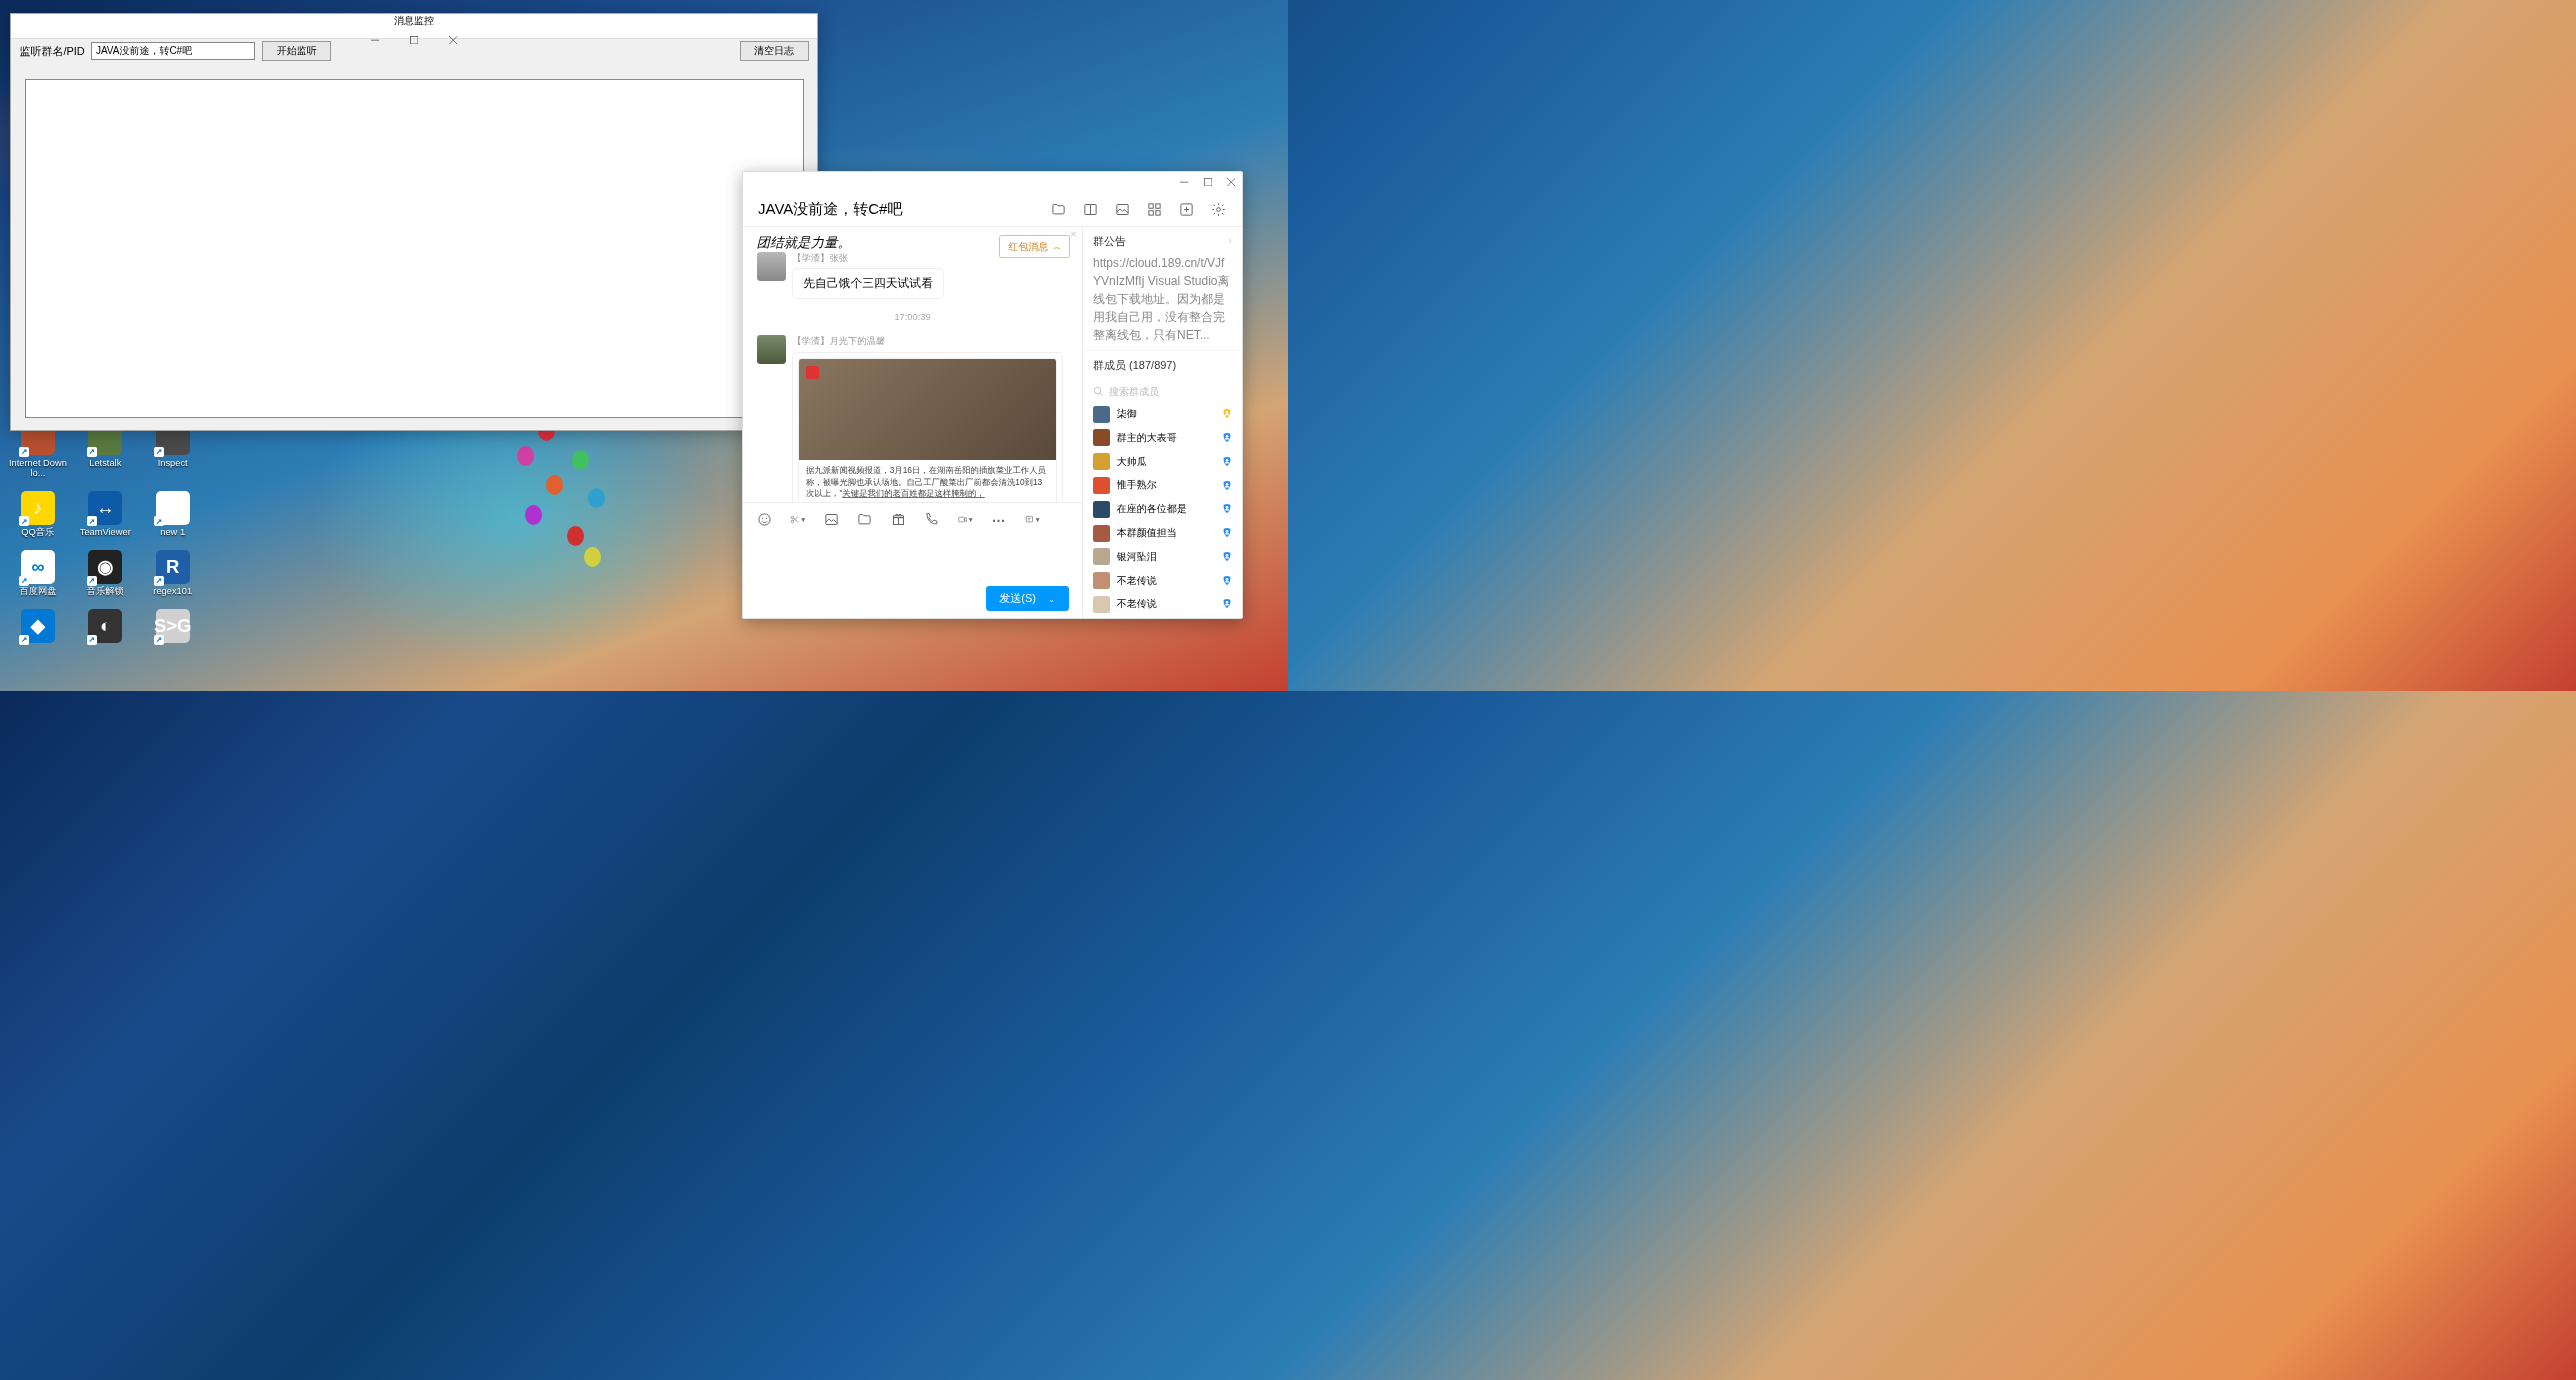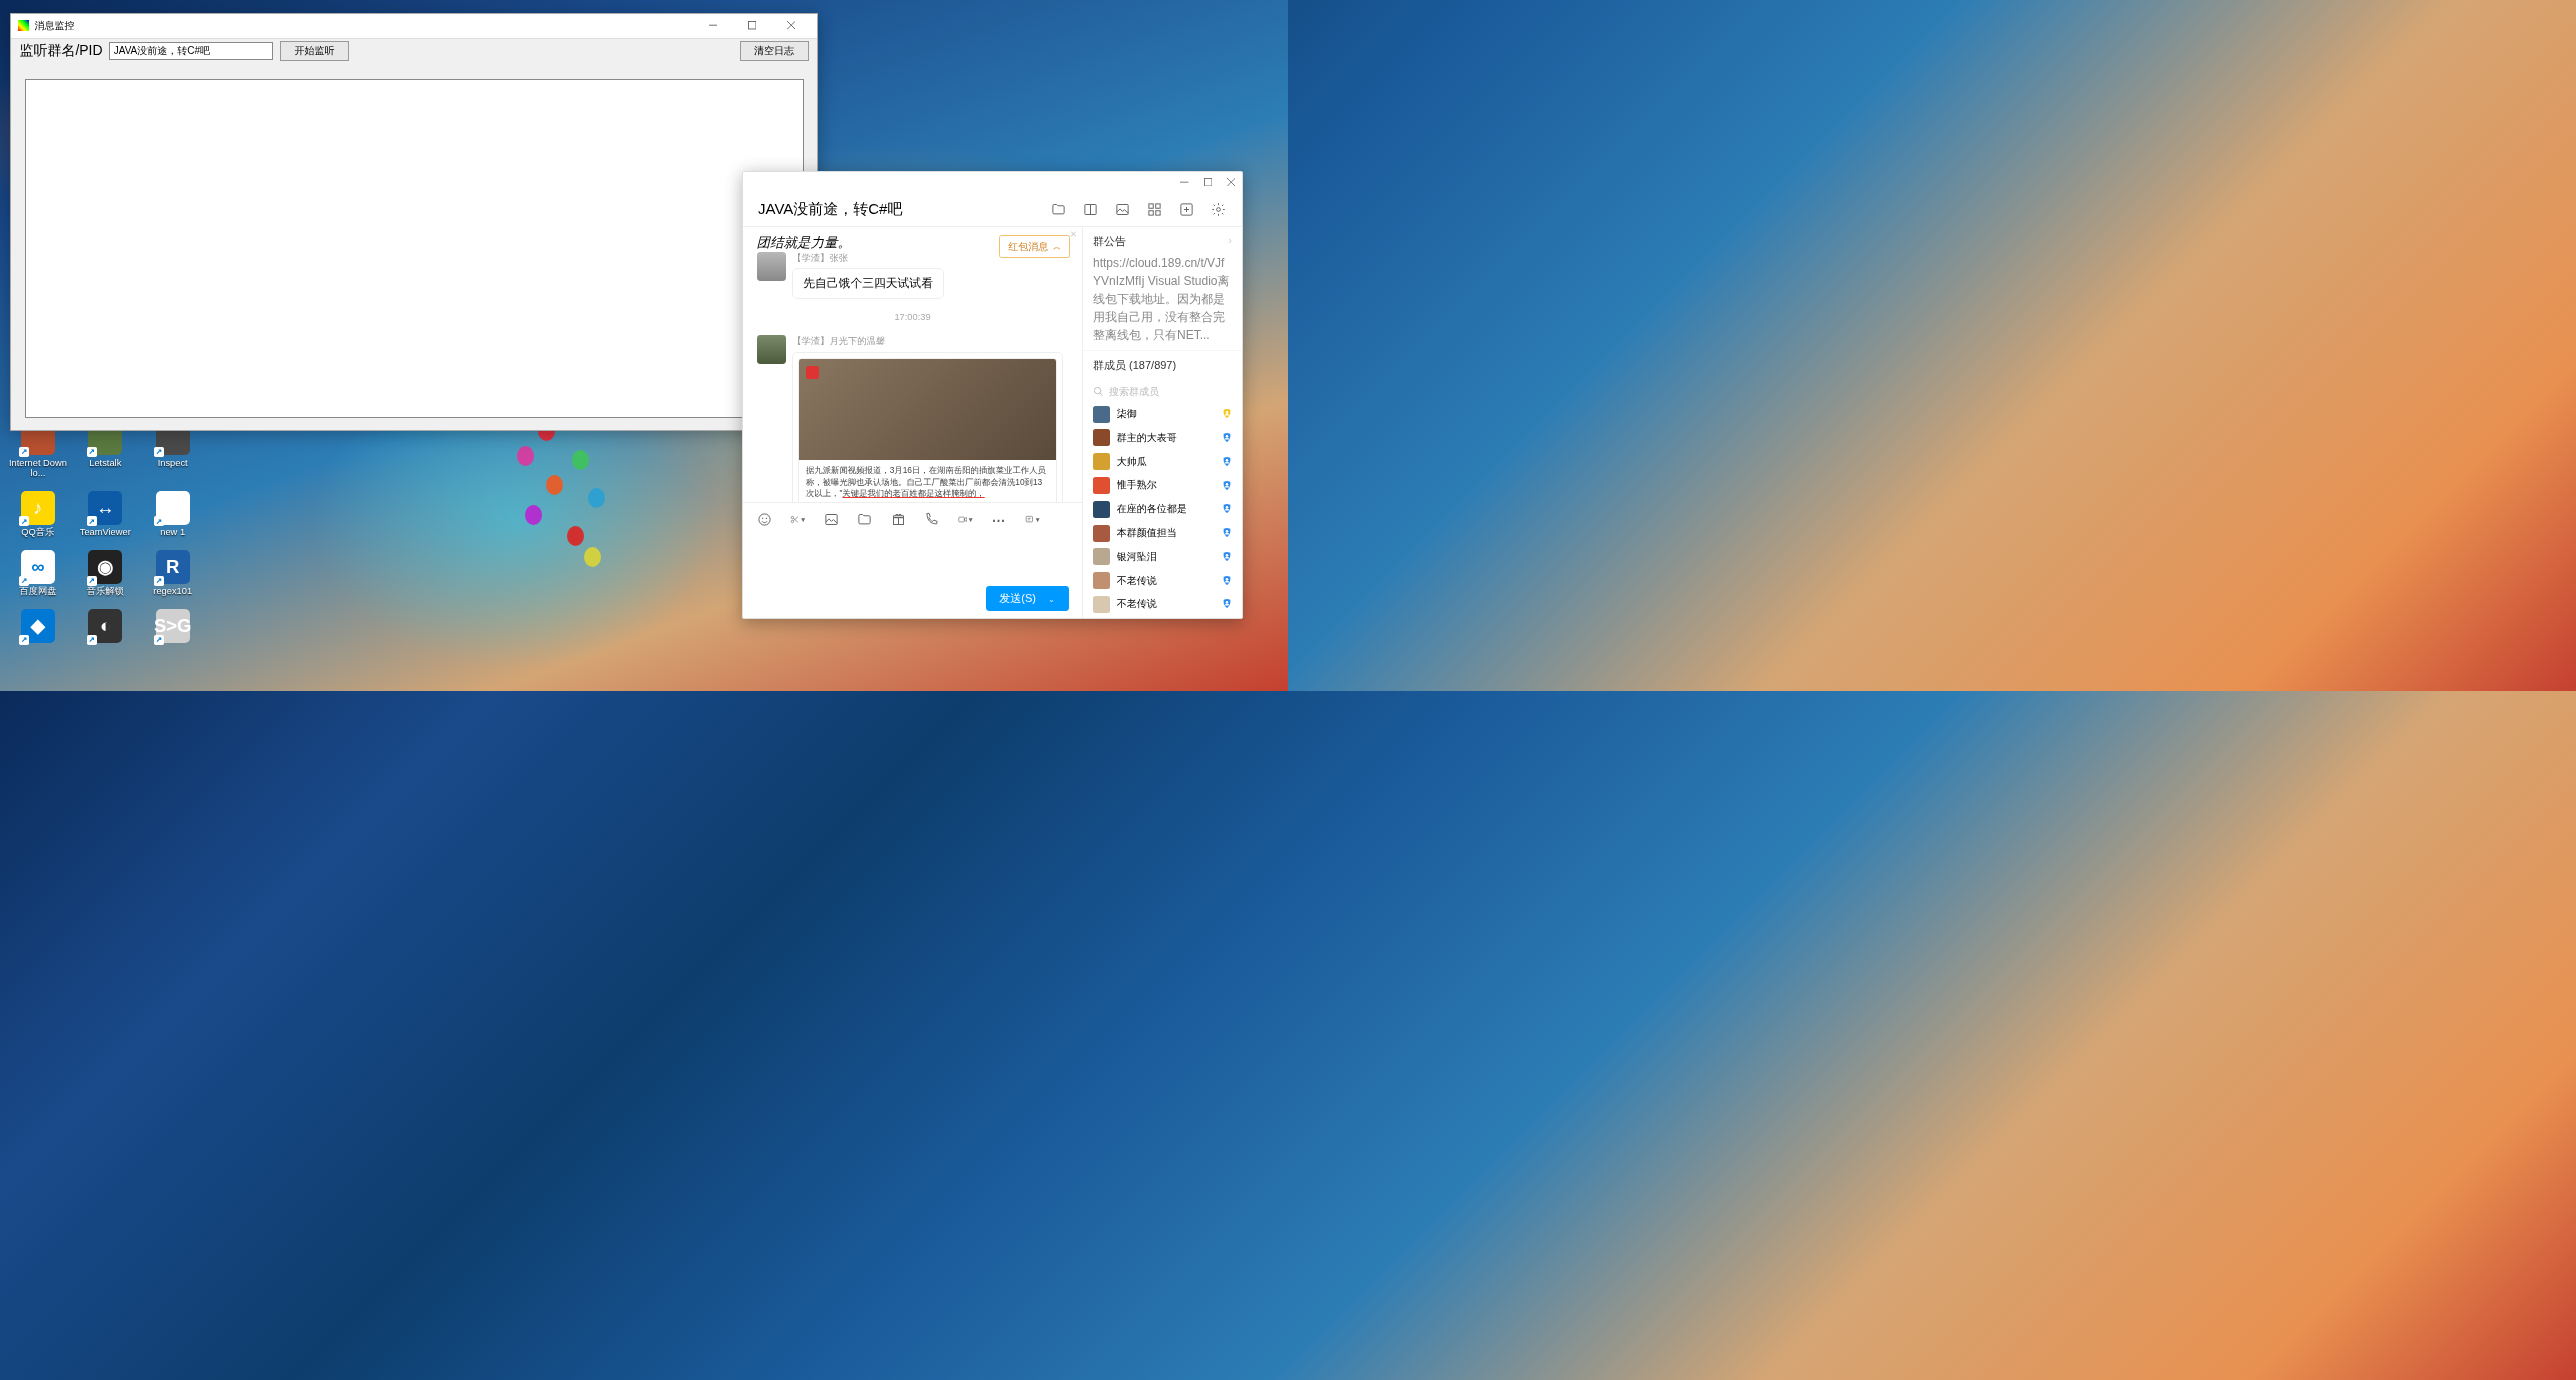--- a/index.html
+++ b/index.html
@@ -19,27 +19,27 @@
 
 .desktop { position:absolute; left:8.4px; top:421px; display:grid; grid-auto-flow:row; gap:12.6px; }
 .drow { display:flex; gap:8.4px; }
 .dicon { width:59px; display:flex; flex-direction:column; align-items:center; gap:2.5px; cursor:pointer; }
 .dicon .ico { width:34px; height:34px; border-radius:5px; display:flex; align-items:center; justify-content:center; font-size:18.5px; font-weight:bold; color:#fff; position:relative; }
 .dicon .lbl { font-size:9.3px; color:#fff; text-align:center; text-shadow:0 0.8px 1.7px #000; line-height:1.1; max-width:59px; word-break:break-all; }
 .shortcut-arrow { position:absolute; left:-1.7px; bottom:-1.7px; width:10px; height:10px; background:#fff; border-radius:1.7px; display:flex; align-items:center; justify-content:center; font-size:7.6px; color:#0078d4; }
 
 
 .monitor { position:absolute; left:10px; top:12.6px; width:808px; height:418px; background:#f0f0f0; border:0.8px solid #aaa; box-shadow:0 3.4px 17px rgba(0,0,0,0.3); }
-.m-title { height:25px; display:flex; align-items:center; padding:0 6.7px; background:#fff; border-bottom:0.8px solid #ddd; }
+.m-title { height:25px; display:flex; align-items:center; padding:0 6.7px; background:#fff; border-bottom:0.8px solid #ddd;flex-direction:column; }
 .m-title .ticon { width:11.8px; height:11.8px; background:linear-gradient(45deg,#f00,#ff0,#0f0,#00f); margin-right:5px; }
 .m-title .txt { font-size:10px; flex:1; }
 .winbtns { display:flex; }
 .winbtn { width:39px; height:25px; display:flex; align-items:center; justify-content:center; cursor:pointer; color:#555; }
 .m-toolbar { height:25px; display:flex; align-items:center; padding:3.4px 8.4px; gap:6.7px; }
-.m-toolbar label { font-size:14px; }
+.m-toolbar label { font-size:11px; }
 .m-toolbar input { width:164px; height:18.5px; font-size:10px; padding:0 3.4px; border:0.8px solid #888; }
 .m-toolbar button { height:20px; padding:0 13.5px; font-size:10px; border:0.8px solid #999; background:#e8e8e8; cursor:pointer; }
 .m-toolbar .spacer { flex:1; }
 .m-log { position:absolute; left:13.5px; top:65px; right:13.5px; bottom:11.8px; background:#fff; border:0.8px solid #888; overflow-y:scroll; }
 
 
 .chat { position:absolute; left:742px; top:171px; width:501px; height:448px; background:#fff; border:0.8px solid #ddd; box-shadow:0 3.4px 17px rgba(0,0,0,0.3); border-radius:1.7px; display:flex; flex-direction:column; }
 .chat-top { height:20px; display:flex; justify-content:flex-end; align-items:center; padding-right:6.7px; gap:15px; }
 .chat-top span { font-size:10px; color:#666; cursor:pointer; }
 .chat-head { height:35px; display:flex; align-items:center; padding:0 15px; border-bottom:0.8px solid #eee; }

